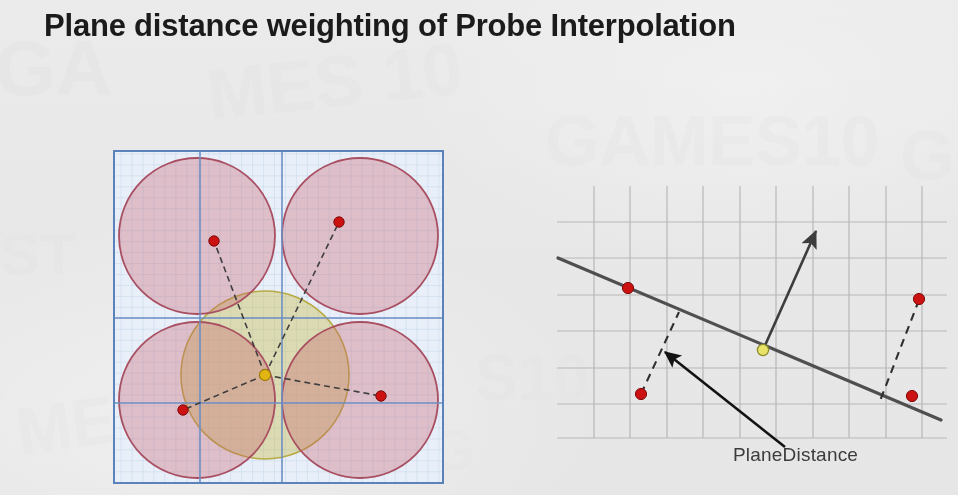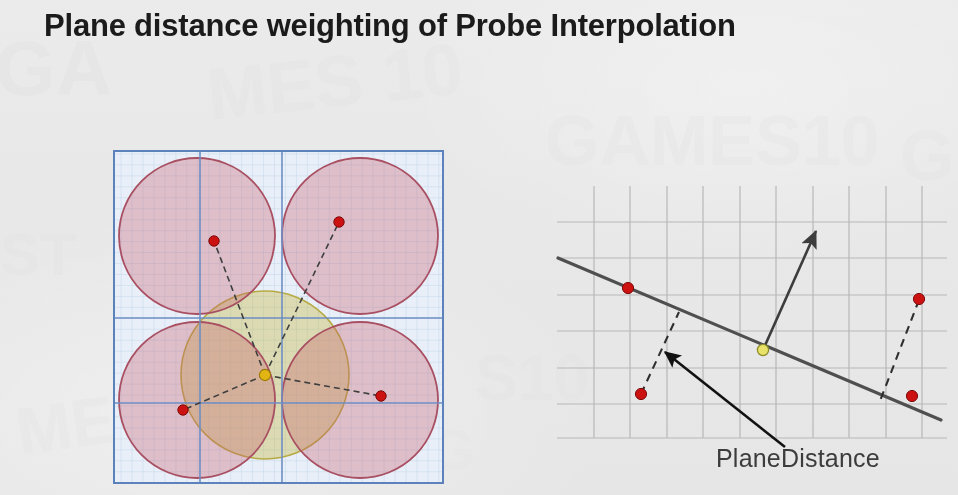--- a/index.html
+++ b/index.html
@@ -46,23 +46,23 @@
     left: 0;
     top: 0;
   }
   #right-figure {
     position: absolute;
     left: 0;
     top: 0;
   }
   #plane-distance-label {
     position: absolute;
-    left: 716px;
+    left: 733px;
     top: 444px;
-    font-size: 25px;
+    font-size: 19px;
     color: #3c3c3c;
     letter-spacing: 0.2px;
     white-space: nowrap;
     font-family: "Liberation Sans", sans-serif;
   }
 </style>
 </head>
 <body>
 
 <div id="slide">

